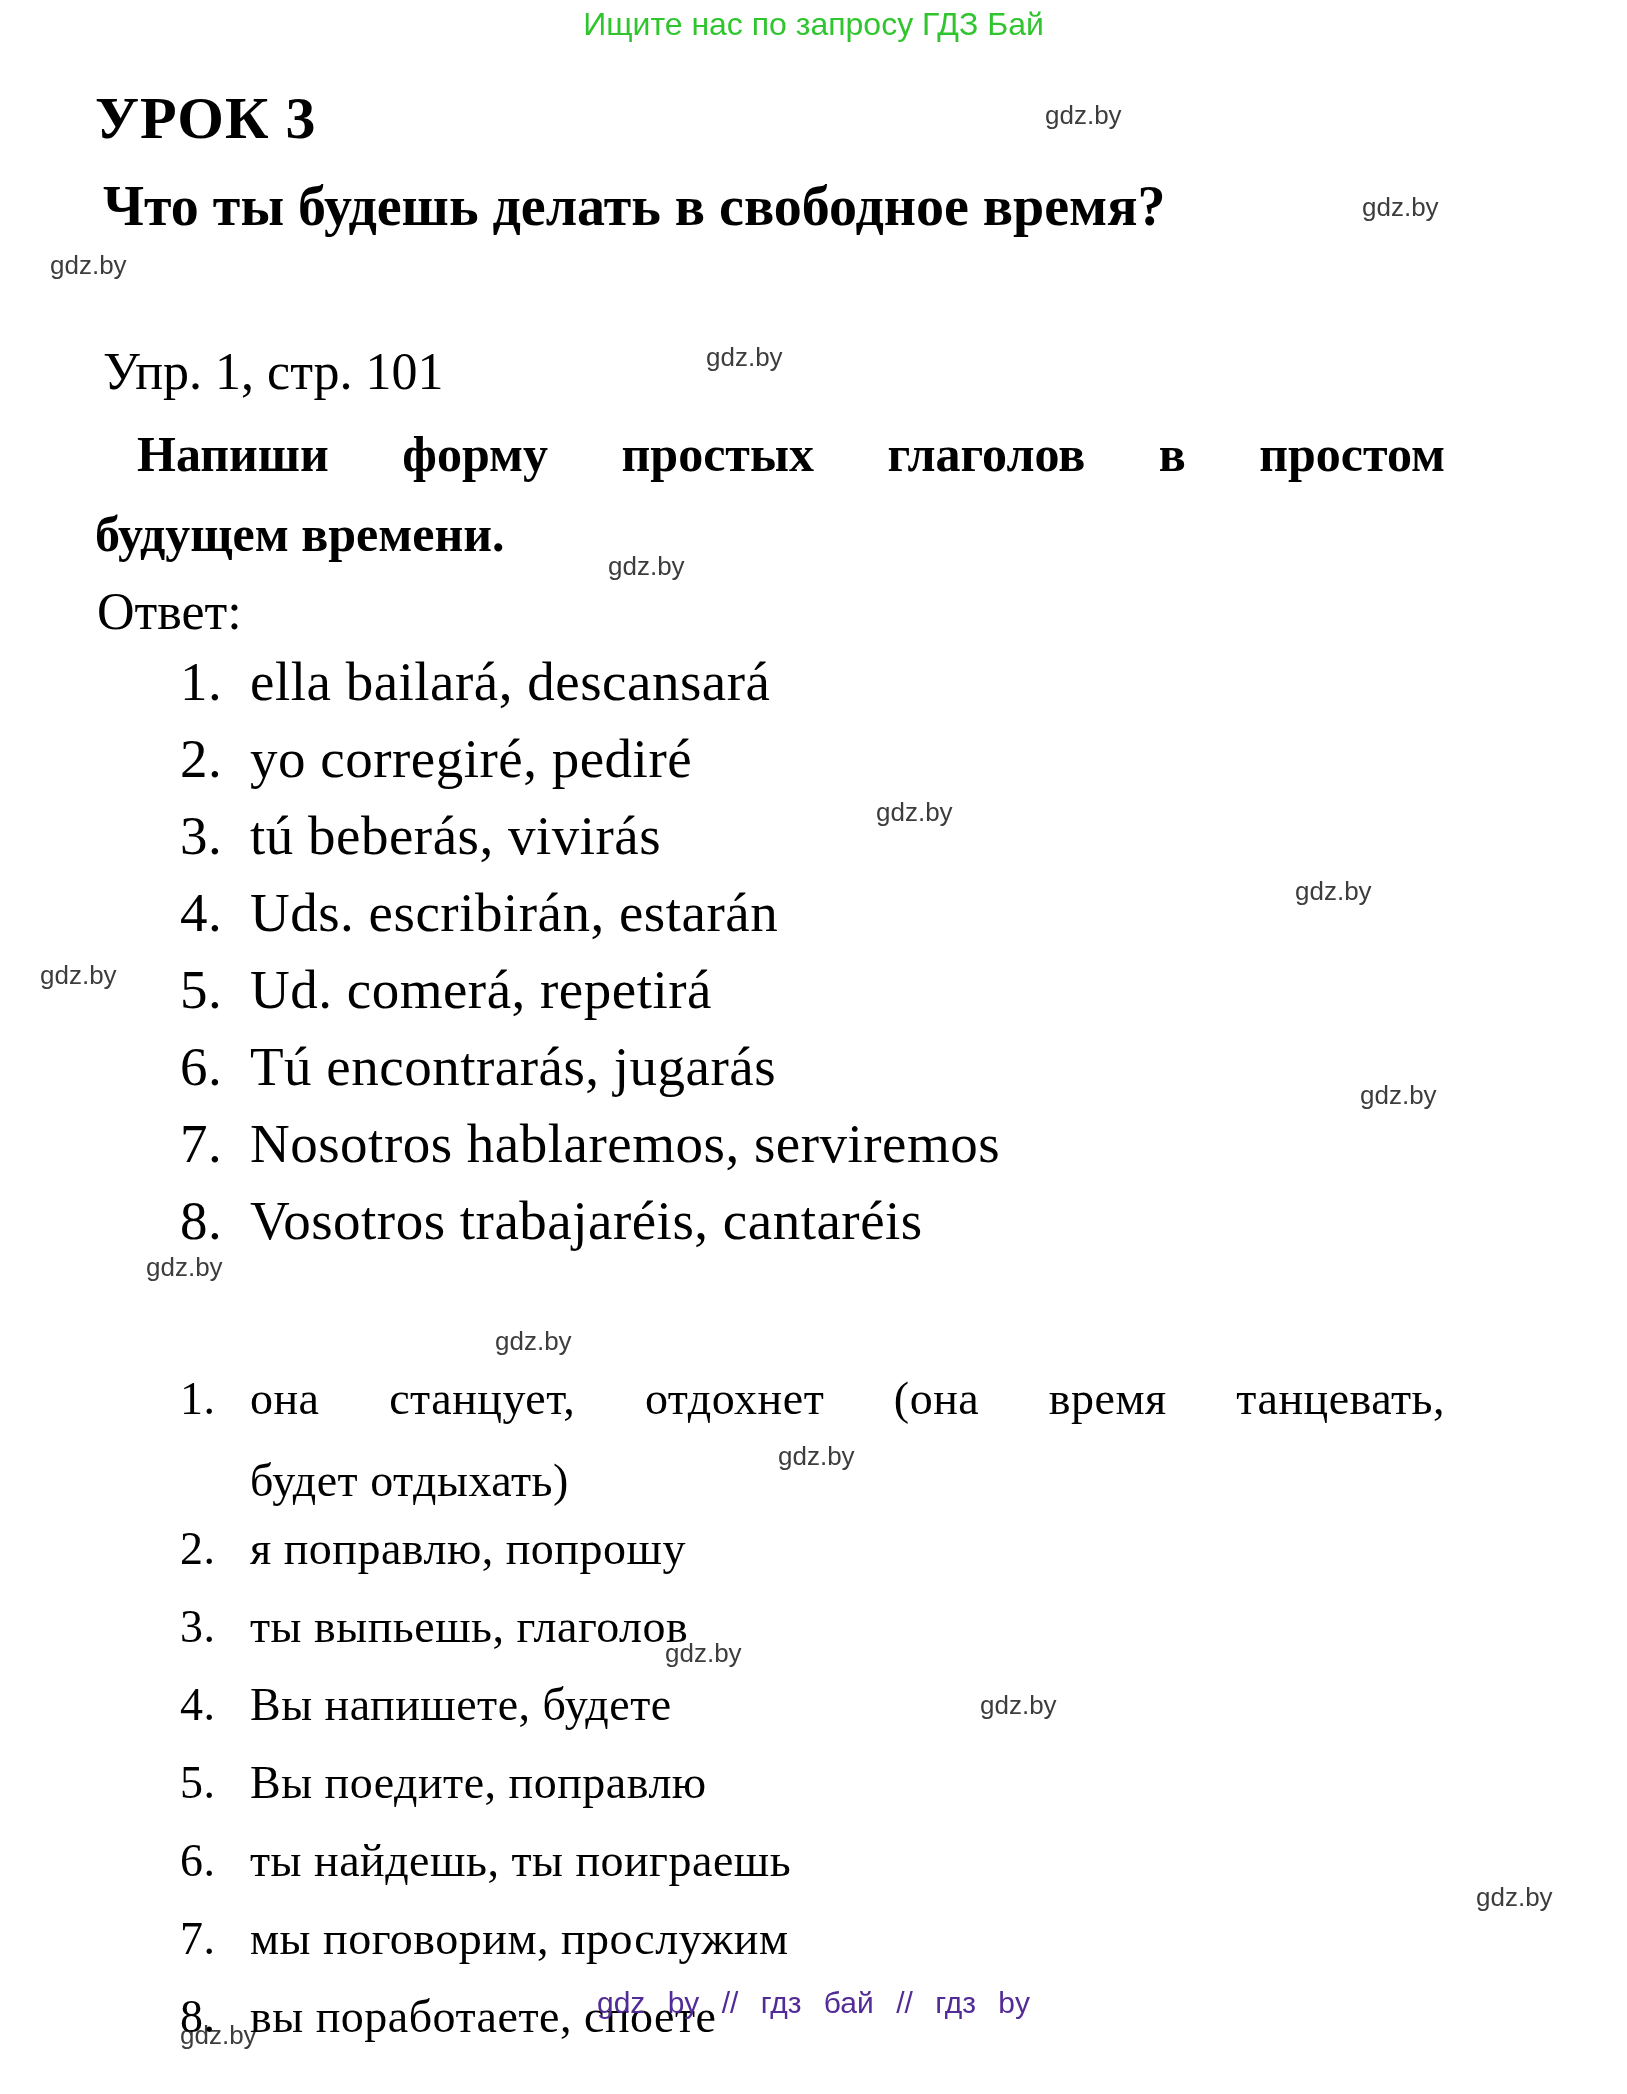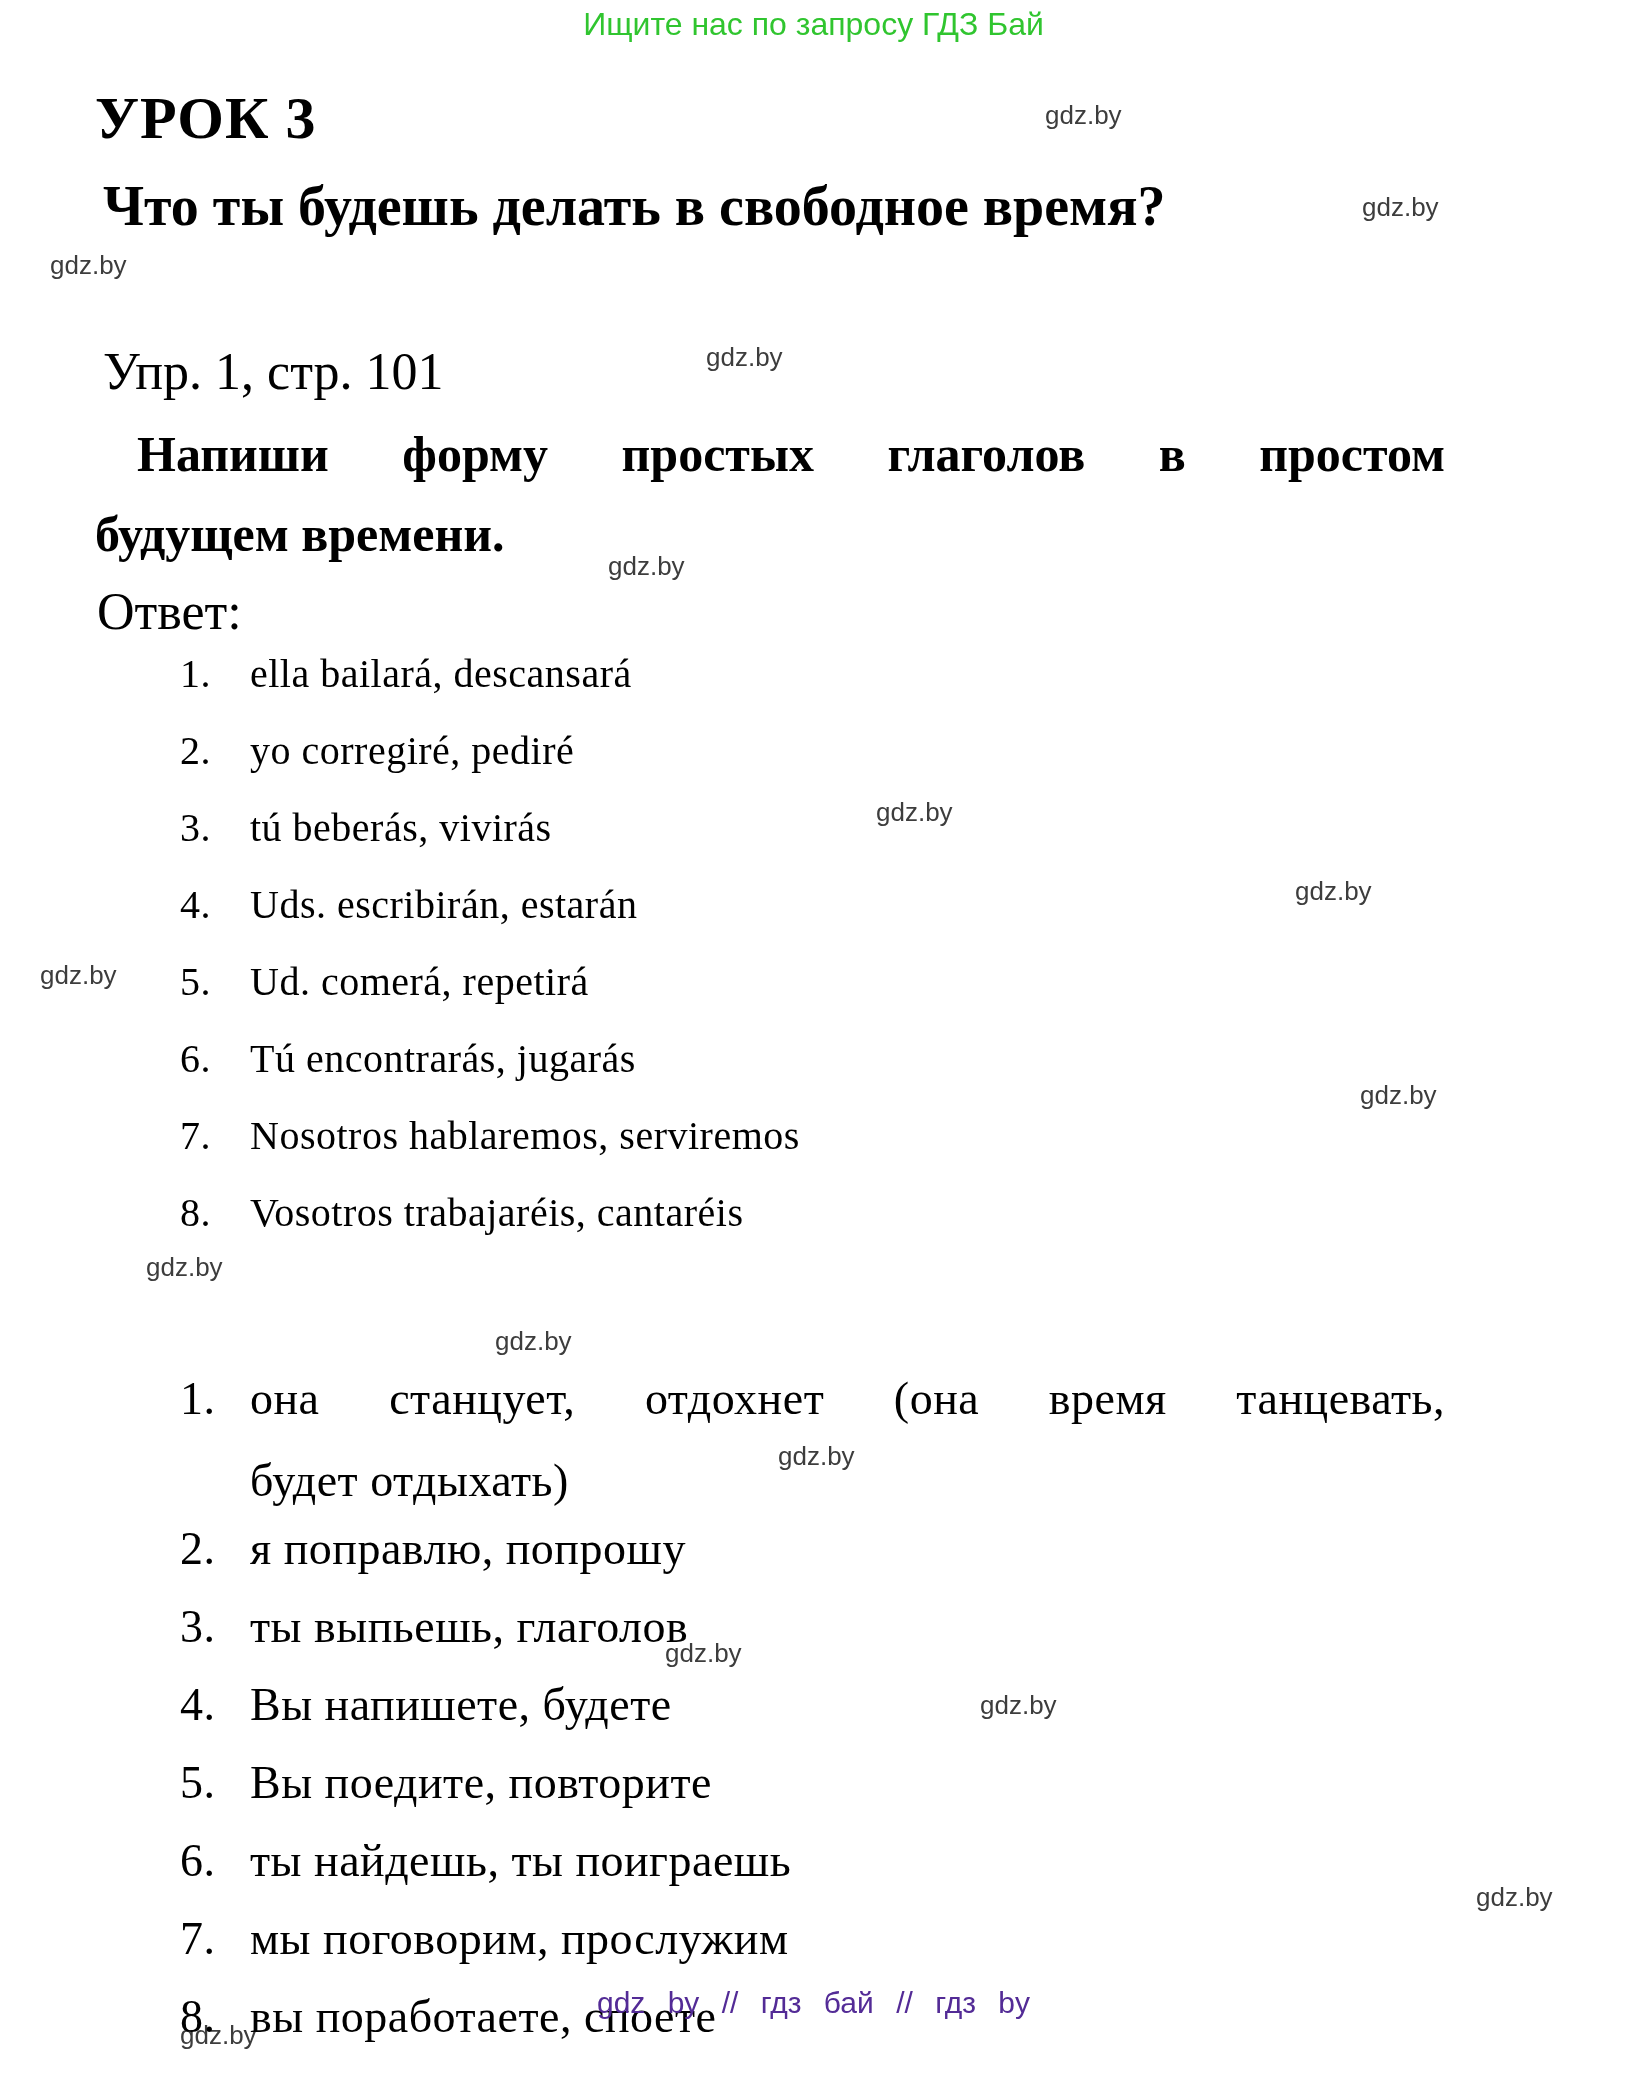--- a/index.html
+++ b/index.html
@@ -45,21 +45,21 @@
     font-weight:bold;font-size:50px;line-height:80px;
   }
   .task .l1{display:block;text-align:justify;text-align-last:justify;margin-left:42px;}
   .task .l2{display:block;}
   .answer{
     position:absolute;left:97px;top:582px;
     font-weight:normal;font-size:52px;
   }
   .es-list{
     position:absolute;left:180px;top:650px;
-    font-size:40px;letter-spacing:0.5px;
+    font-size:55px;letter-spacing:0.5px;
   }
   .es-list .row{height:77px;white-space:nowrap;}
   .num{display:inline-block;width:70px;}
   .ru-list{
     position:absolute;left:180px;top:1358px;
     font-size:46px;letter-spacing:0.5px;
   }
   .ru-row1{
     position:relative;
     padding-left:70px;width:1195px;
@@ -126,21 +126,21 @@
 
   <div class="ru-list">
     <div class="ru-row1">
       <span class="num">1.</span>
       <span class="l1">она станцует, отдохнет (она время танцевать,</span>
       <span class="l2">будет отдыхать)</span>
     </div>
     <div class="row"><span class="num">2.</span><span>я поправлю, попрошу</span></div>
     <div class="row"><span class="num">3.</span><span>ты выпьешь, глаголов</span></div>
     <div class="row"><span class="num">4.</span><span>Вы напишете, будете</span></div>
-    <div class="row"><span class="num">5.</span><span>Вы поедите, повторите</span></div>
+    <div class="row"><span class="num">5.</span><span>Вы поедите, поправлю</span></div>
     <div class="row"><span class="num">6.</span><span>ты найдешь, ты поиграешь</span></div>
     <div class="row"><span class="num">7.</span><span>мы поговорим, прослужим</span></div>
     <div class="row"><span class="num">8.</span><span>вы поработаете, споете</span></div>
   </div>
 
   <div class="footer">gdz by // гдз бай // гдз by</div>
 
 </div>
 
 </body></html>

